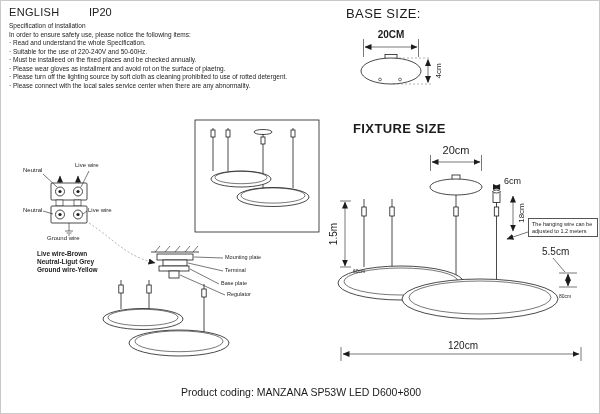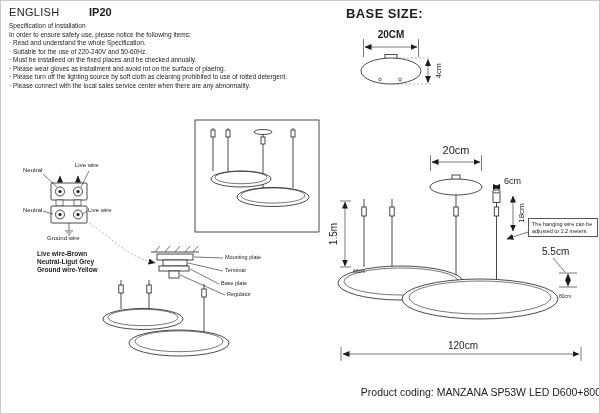--- a/index.html
+++ b/index.html
@@ -3,31 +3,31 @@
 <meta charset="utf-8">
 <style>
   html,body{margin:0;padding:0;background:#ffffff;}
   .page{
     position:relative;width:600px;height:414px;background:#fff;
     font-family:"Liberation Sans",sans-serif;color:#1c1c1c;
     border:1px solid #c9c9c9;box-sizing:border-box;overflow:hidden;
   }
   .abs{position:absolute;}
   .hdr-lang{left:8px;top:5px;font-size:11px;font-weight:normal;letter-spacing:.3px;}
-  .hdr-ip{left:88px;top:5px;font-size:11px;font-weight:bold;}
+  .hdr-ip{left:88px;top:5px;font-size:11px;font-weight:normal;}
   .spec{left:8px;top:21px;width:322px;font-size:6.5px;line-height:8.5px;}
   .spec .t{margin:0;}
-  .h-base{left:345px;top:5px;font-size:13px;font-weight:bold;letter-spacing:.4px;}
+  .h-base{left:345px;top:5px;font-size:13px;font-weight:normal;letter-spacing:.4px;}
   .h-fixture{left:352px;top:120px;font-size:13px;font-weight:bold;letter-spacing:.4px;}
   .lbl6{font-size:6px;line-height:7px;}
   .lbl55{font-size:5.5px;line-height:6.5px;}
   .legend{left:36px;top:249px;font-size:6.5px;font-weight:bold;line-height:8px;}
   .notebox{left:527px;top:217px;width:62px;border:0.5px solid #555;padding:2px 3px;
     font-size:5.5px;line-height:6.5px;background:#fff;}
-  .product{left:0;top:385px;width:600px;text-align:right;font-size:10.5px;}
+  .product{left:0;top:385px;width:600px;text-align:center;font-size:10.5px;}
   svg.art{position:absolute;left:0;top:0;width:600px;height:414px;pointer-events:none;}
   svg text{font-family:"Liberation Sans",sans-serif;fill:#1c1c1c;}
   .ts5{font-size:5px;}.ts8{font-size:8px;}.ts9{font-size:9px;}
   .ts10{font-size:10px;}.ts11{font-size:11px;}.tb{font-weight:bold;}
   .ln{stroke:#1c1c1c;stroke-width:0.8;fill:none;}
   .thin{stroke:#1c1c1c;stroke-width:0.6;fill:none;}
   .dash{stroke:#666;stroke-width:0.5;stroke-dasharray:2 2;fill:none;}
   .wh{fill:#fff;}
 </style>
 </head>
@@ -191,20 +191,21 @@
     <p class="t">In order to ensure safety use, please notice the following items:</p>
     <p class="t">· Read and understand the whole Specification.</p>
     <p class="t">· Suitable for the use of 220-240V and 50-60Hz.</p>
     <p class="t">· Must be installeed on the fixed places and be checked annually.</p>
     <p class="t">· Please wear gloves as installment and avoid rot on the surface of plaetng.</p>
     <p class="t">· Please turn off the lighting source by soft cloth as cleaning prohibited to use of rotted detergent.</p>
     <p class="t">· Please connect with the local sales service center when there are any abnormality.</p>
   </div>
 
   <div class="abs h-base">BASE SIZE:</div>
+  <div class="abs h-fixture">FIXTURE SIZE</div>
 
   <div class="abs lbl6" style="left:22px;top:166px;">Neutral</div>
   <div class="abs lbl6" style="left:74px;top:161px;">Live wire</div>
   <div class="abs lbl6" style="left:22px;top:206px;">Neutral</div>
   <div class="abs lbl6" style="left:87px;top:206px;">Live wire</div>
   <div class="abs lbl6" style="left:46px;top:234px;">Ground wire</div>
 
   <div class="abs legend">
     <div>Live wire-Brown</div>
     <div>Neutral-Ligut Grey</div>

